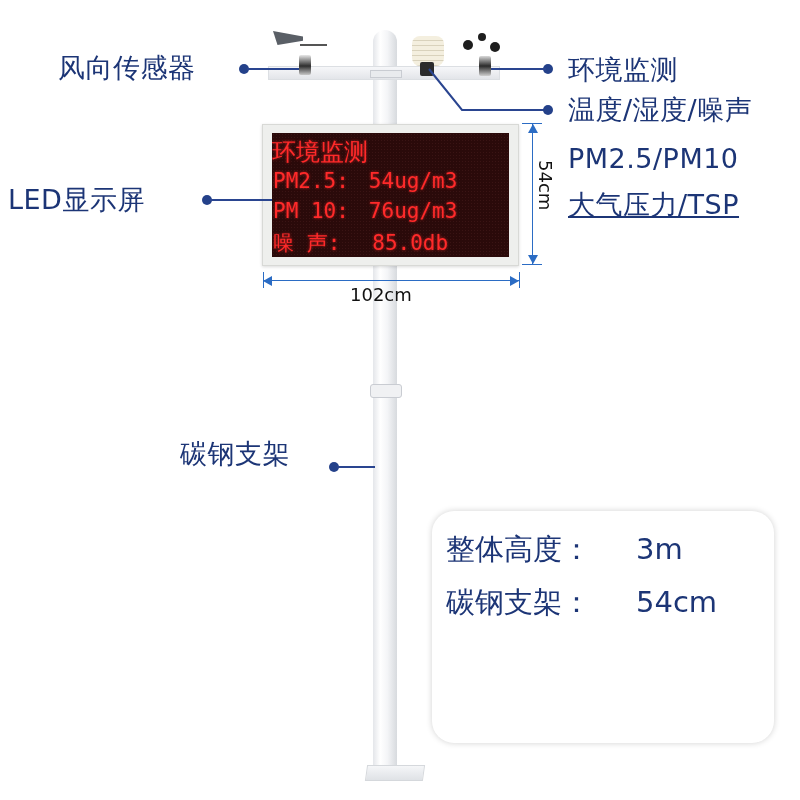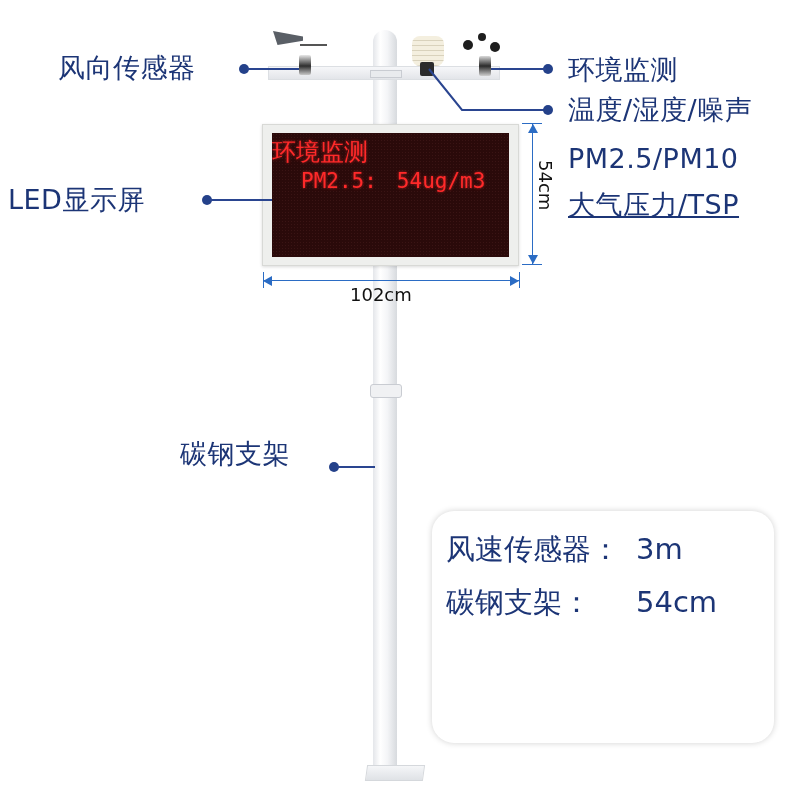--- a/index.html
+++ b/index.html
@@ -72,21 +72,23 @@
 <div class="shield"></div>
 <div class="shield-body"></div>
 <div class="cup" style="left:463px;top:40px;"></div>
 <div class="cup" style="left:490px;top:42px;"></div>
 <div class="cup" style="left:478px;top:33px;width:8px;height:8px;"></div>
 <div class="anemo-body"></div>
 
 <div class="screen-frame">
   <div class="screen">
     <div class="led led-title">环境监测</div>
-    <div class="led led-row" style="top:36px;margin-left:28px;"><span>PM2.5:</span><span style="display:inline-block;width:20px;"></span><span>54ug/m3</span></div>
+    <div class="led led-row" style="top:36px;"><span>PM2.5:</span><span style="display:inline-block;width:20px;"></span><span>54ug/m3</span></div>
+    <div class="led led-row" style="top:66px;"><span>PM 10:</span><span style="display:inline-block;width:20px;"></span><span>76ug/m3</span></div>
+    <div class="led led-row" style="top:96px;"><span>噪 声:</span><span style="display:inline-block;width:32px;"></span><span>85.0db</span></div>
   </div>
 </div>
 
 <div class="tick" style="left:263px;top:272px;width:1px;height:16px;"></div>
 <div class="tick" style="left:519px;top:272px;width:1px;height:16px;"></div>
 <div class="dim-h"></div>
 <div class="arrow-l"></div>
 <div class="arrow-r"></div>
 <div class="dim-text-h">102cm</div>
 
@@ -115,15 +117,15 @@
 
 <div class="label" style="left:8px;top:184px;">LED显示屏</div>
 <div class="dot" style="left:202px;top:195px;"></div>
 <div class="hline" style="left:210px;top:199px;width:62px;"></div>
 
 <div class="label" style="left:180px;top:438px;">碳钢支架</div>
 <div class="dot" style="left:329px;top:462px;"></div>
 <div class="hline" style="left:337px;top:466px;width:38px;"></div>
 
 <div class="spec-box">
-  <div class="spec-row" style="top:21px;"><span class="spec-key">风速传感器：</span><span>3m</span></div>
+  <div class="spec-row" style="top:21px;"><span class="spec-key">整体高度：</span><span>3m</span></div>
   <div class="spec-row" style="top:74px;"><span class="spec-key">碳钢支架：</span><span>54cm</span></div>
 </div>
 
 </body></html>

